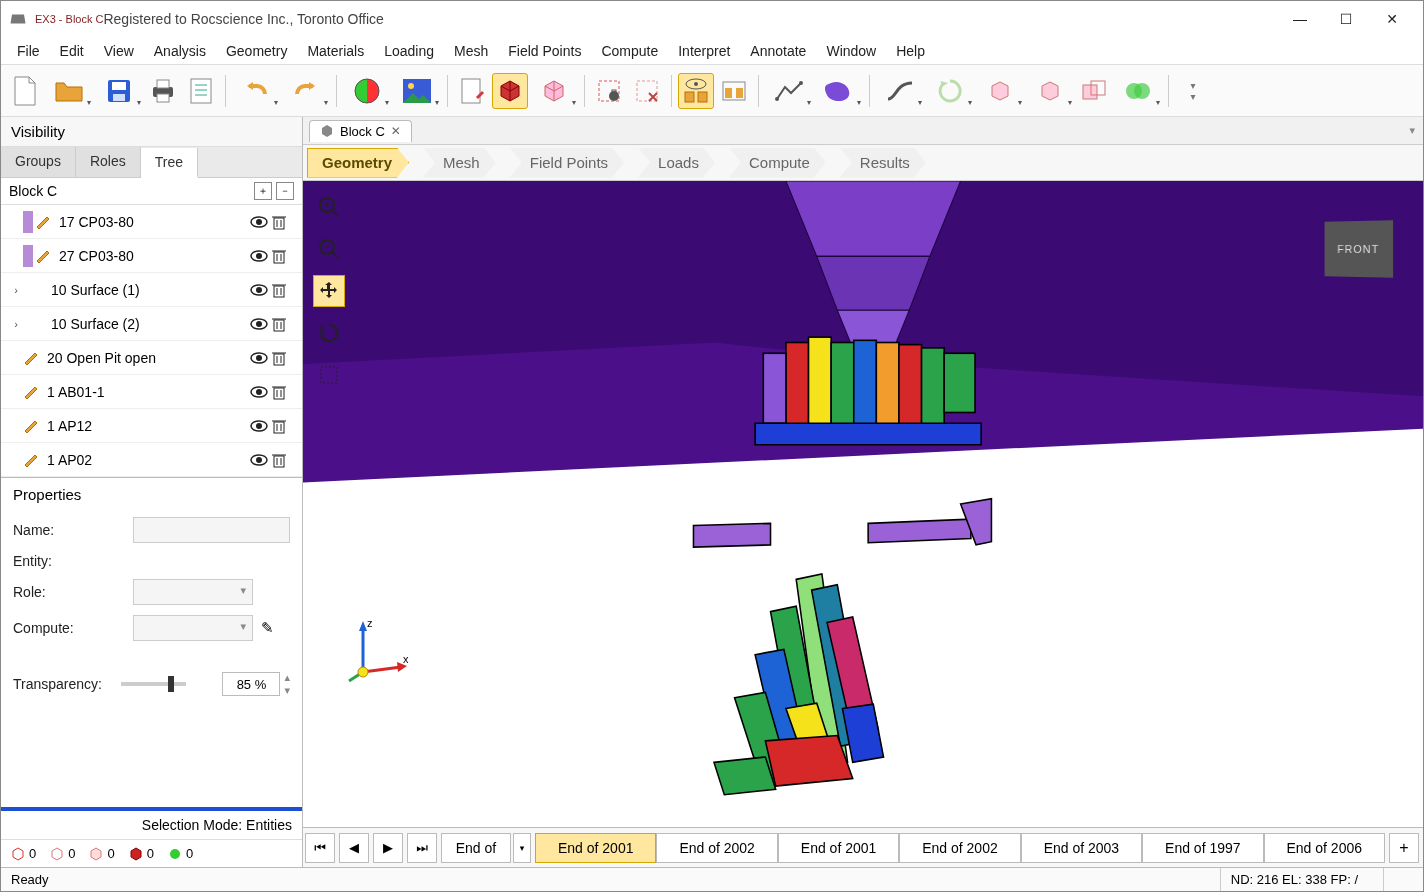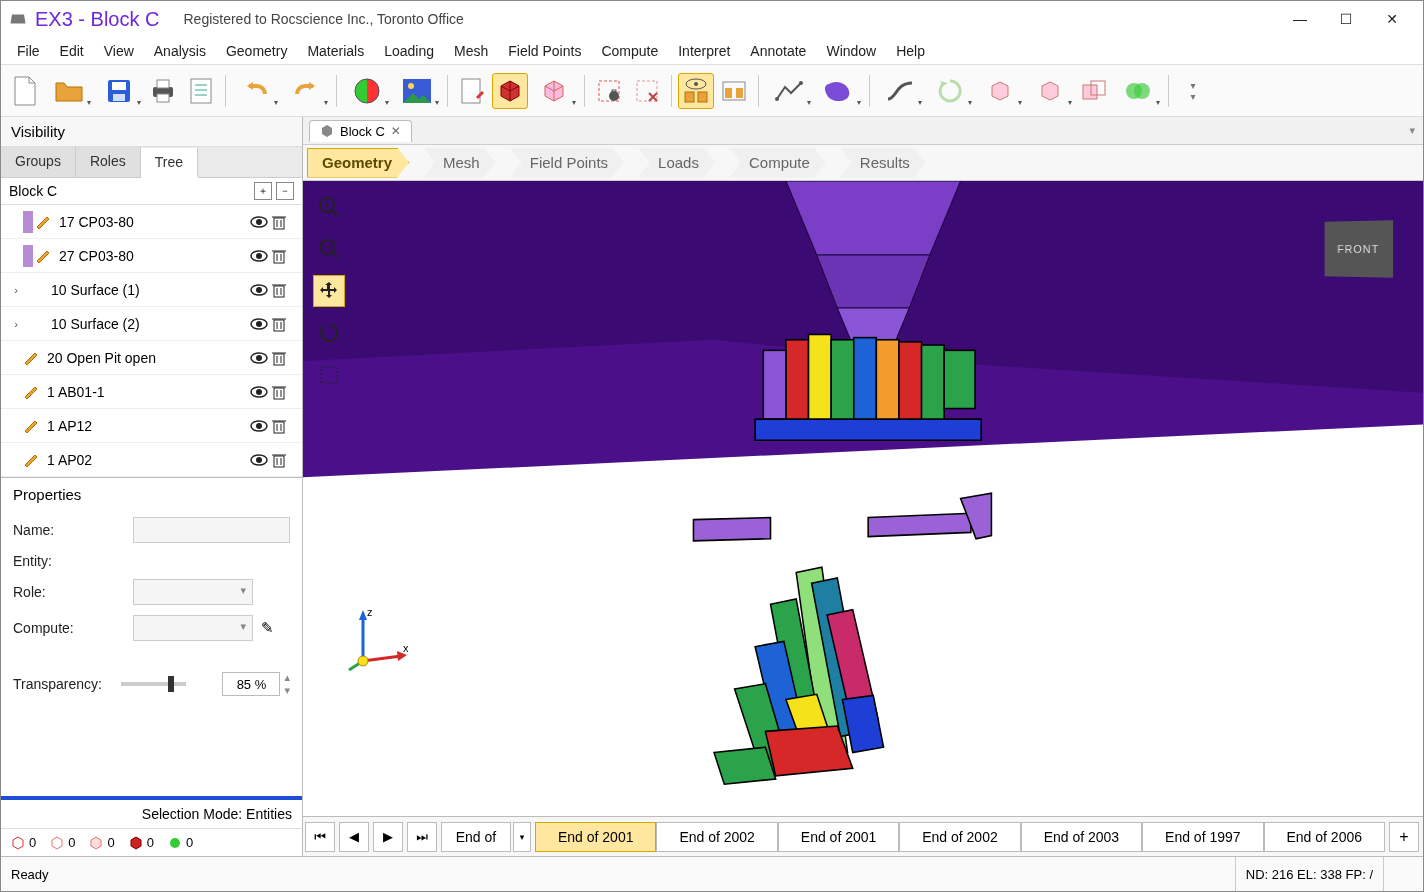--- a/index.html
+++ b/index.html
@@ -1,21 +1,21 @@
 <!DOCTYPE html>
 <html><head>
 <meta charset="utf-8">
 <style>
 * { margin: 0; padding: 0; box-sizing: border-box; font-family: "Segoe UI", Tahoma, sans-serif; }
 body { width: 1424px; height: 892px; background: #fff; display: flex; flex-direction: column; border: 1px solid #888; overflow: hidden; }
 
 
 .titlebar { height: 36px; display: flex; align-items: center; padding: 0 8px; background: #fff; }
 .titlebar .app-icon { width: 18px; height: 18px; margin-right: 8px; }
-.titlebar .title { font-size: 20px; color: #6d28d9; margin-right: 24px; }
+.titlebar .title { font-size: 11px; color: #7f1d1d; }
 .titlebar .subtitle { font-size: 14px; color: #444; flex: 1; }
 .titlebar .win-ctrls { display: flex; }
 .titlebar .win-btn { width: 46px; height: 30px; display: flex; align-items: center; justify-content: center; font-size: 14px; color: #222; }
 
 
 .menubar { height: 28px; display: flex; align-items: center; padding: 0 8px; gap: 4px; background: #fff; border-bottom: 1px solid #ddd; }
 .menubar .mi { font-size: 14px; color: #222; padding: 2px 8px; }
 
 
 .toolbar { height: 52px; display: flex; align-items: center; padding: 0 6px; gap: 2px; background: #fafafa; border-bottom: 1px solid #ddd; }
@@ -86,21 +86,21 @@
 
 .timeline { height: 40px; display: flex; align-items: center; border-top: 1px solid #bbb; background: #f7f7f7; }
 .timeline .nav { width: 30px; height: 30px; border: 1px solid #bbb; margin: 0 2px; display: flex; align-items: center; justify-content: center; font-size: 13px; background: #fff; }
 .timeline .cur { width: 70px; height: 30px; border: 1px solid #bbb; display: flex; align-items: center; justify-content: center; font-size: 14px; background: #fff; margin: 0 2px; }
 .timeline .dd { width: 18px; height: 30px; border: 1px solid #bbb; display: flex; align-items: center; justify-content: center; font-size: 9px; background: #fff; margin-right: 4px; }
 .timeline .stage { flex: 1; min-width: 0; height: 30px; border: 1px solid #bbb; display: flex; align-items: center; justify-content: center; font-size: 14px; background: #fff; }
 .timeline .stage.active { background: #ffe7a0; border: 1px solid #d6a800; }
 .timeline .plus { width: 30px; height: 30px; border: 1px solid #bbb; display: flex; align-items: center; justify-content: center; font-size: 16px; background: #fff; margin: 0 4px; }
 
 
-.status { height: 35px; display: flex; align-items: center; padding: 0 10px; font-size: 13px; border-top: 1px solid #bbb; background: #fafafa; }
+.status { height: 24px; display: flex; align-items: center; padding: 0 10px; font-size: 13px; border-top: 1px solid #bbb; background: #fafafa; gap: 15px; }
 .status .sp { flex: 1; }
 .status .cell { padding: 0 10px; border-left: 1px solid #ccc; height: 100%; display: flex; align-items: center; }
 
 
 svg { display: block; }
 </style>
 </head>
 <body>
 
 <div class="titlebar">

